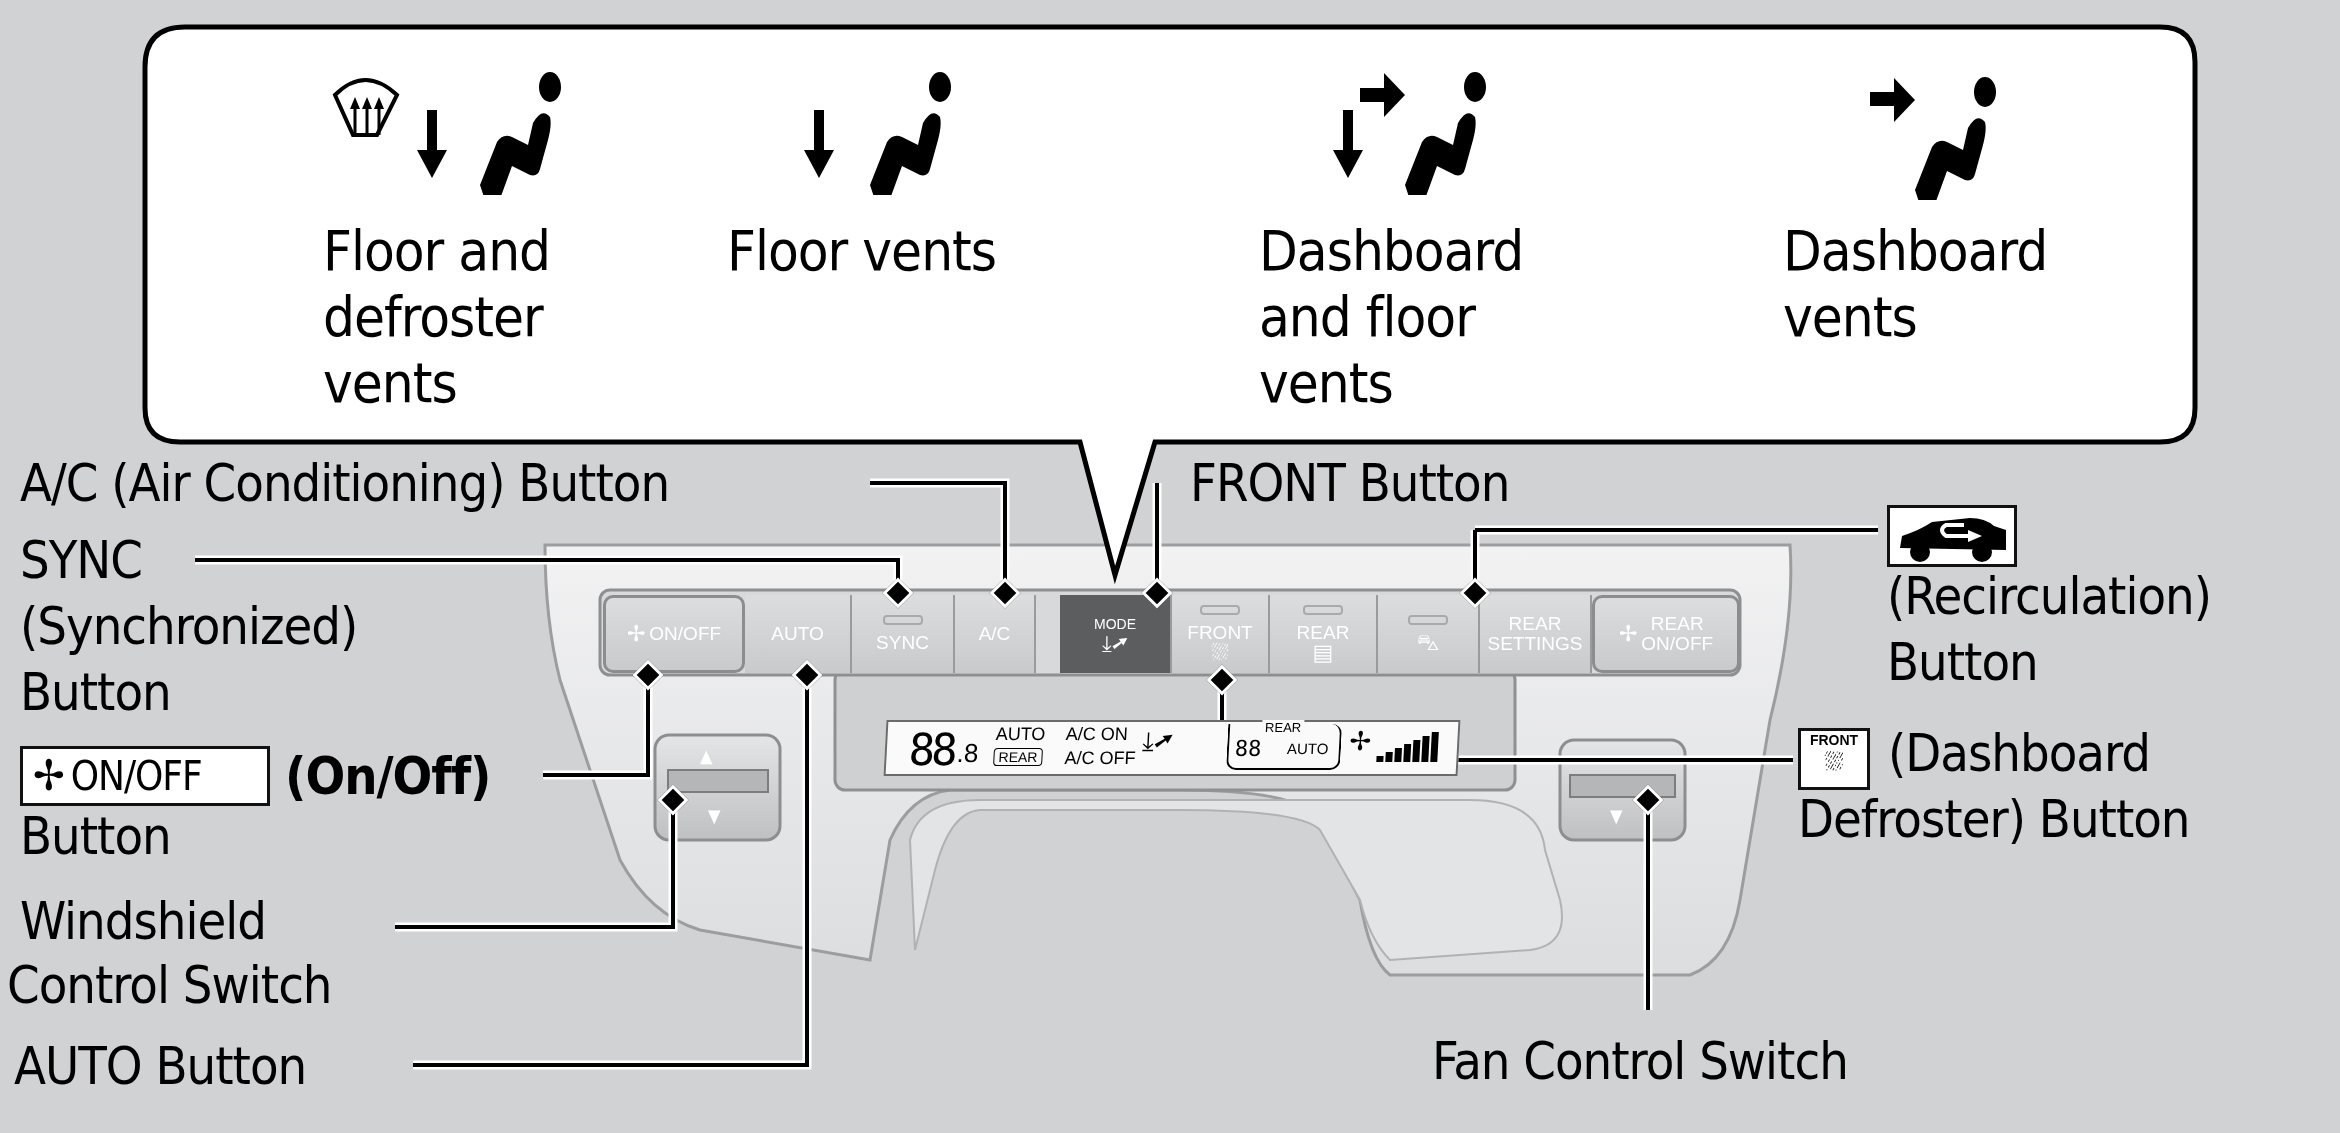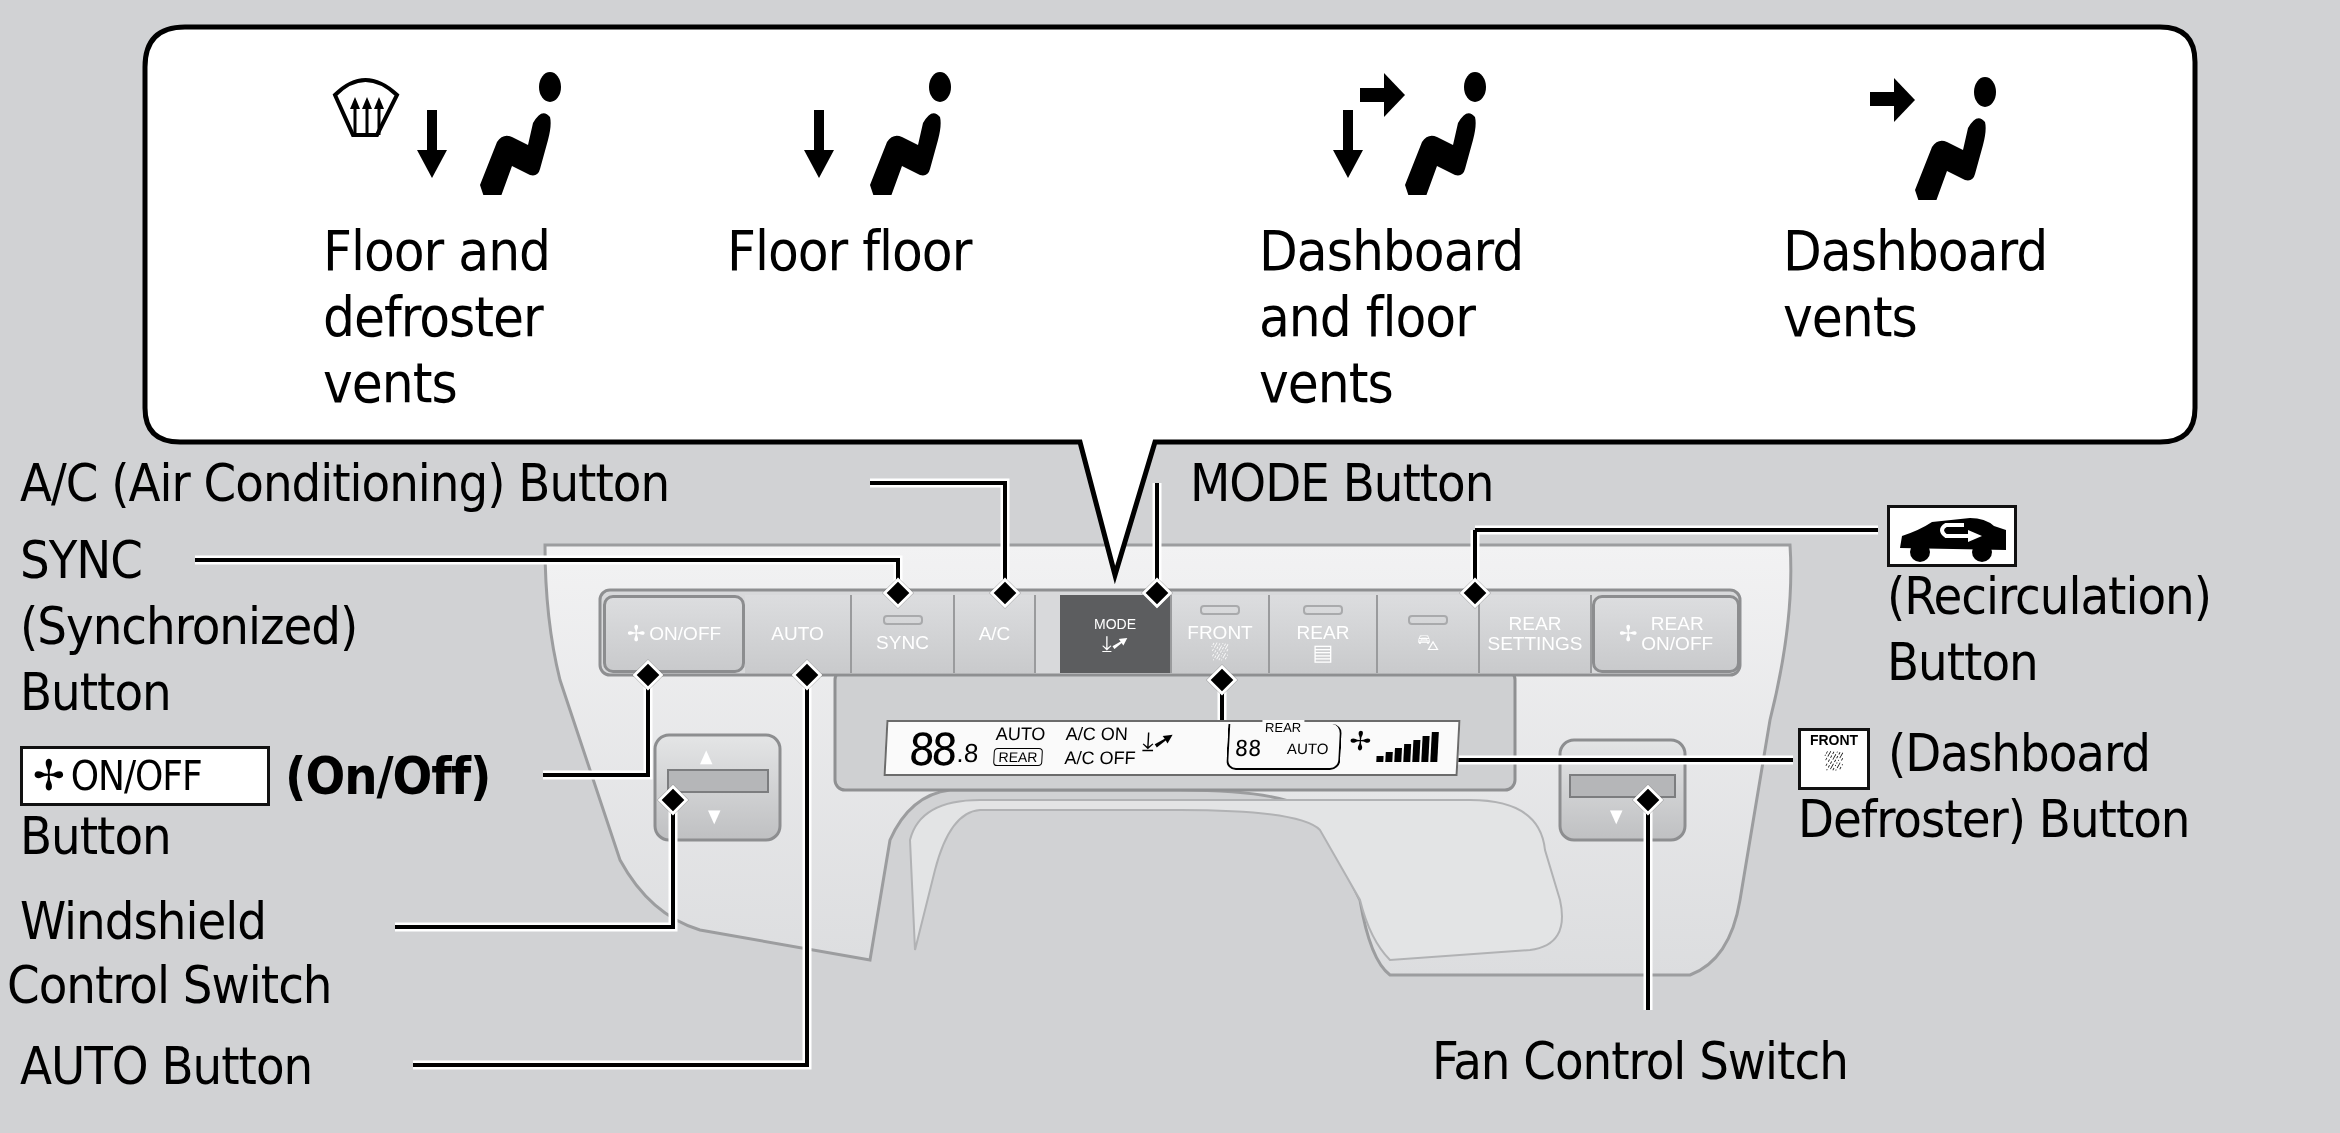--- a/index.html
+++ b/index.html
@@ -213,42 +213,42 @@
     <g id="seat">
       <ellipse cx="80" cy="22" rx="11" ry="15"></ellipse>
       <path d="M63 58 Q72 42 80 52 Q82 60 78 75 L70 104 Q68 112 60 110 L42 101 L30 134 Q22 140 14 132 L10 120 L27 77 Q33 68 42 72 L58 80 Z"></path>
     </g>
   </defs>
 </svg>
 
 <div class="vent-label" style="left:323px;top:218px;">Floor and
 defroster
 vents</div>
-<div class="vent-label" style="left:727px;top:218px;">Floor floor</div>
+<div class="vent-label" style="left:727px;top:218px;">Floor vents</div>
 <div class="vent-label" style="left:1259px;top:218px;">Dashboard
 and floor
 vents</div>
 <div class="vent-label" style="left:1783px;top:218px;">Dashboard
 vents</div>
 
 <div class="lbl" style="left:20px;top:450px;">A/C  (Air Conditioning) Button</div>
-<div class="lbl" style="left:1190px;top:450px;">MODE  Button</div>
+<div class="lbl" style="left:1190px;top:450px;">FRONT  Button</div>
 <div class="lbl" style="left:20px;top:527px;">SYNC</div>
 <div class="lbl" style="left:20px;top:593px;">(Synchronized)</div>
 <div class="lbl" style="left:20px;top:659px;">Button</div>
 
 <div class="boxed-icon" style="left:20px;top:746px;width:250px;height:60px;display:flex;align-items:center;padding-left:10px;">
   <span style="font-size:42px;line-height:42px;margin-right:6px;">✢</span>
   <span style="font-size:40px;letter-spacing:-1px;">ON/OFF</span>
 </div>
 <div class="lbl" style="left:285px;top:743px;font-weight:bold;">(On/Off)</div>
 <div class="lbl" style="left:20px;top:803px;">Button</div>
 <div class="lbl" style="left:20px;top:888px;">Windshield</div>
 <div class="lbl" style="left:7px;top:952px;">Control Switch</div>
-<div class="lbl" style="left:20px;top:1033px;text-align:center;">AUTO  Button</div>
+<div class="lbl" style="left:14px;top:1033px;text-align:center;">AUTO  Button</div>
 
 <div class="boxed-icon" style="left:1887px;top:505px;width:130px;height:62px;">
   <svg width="124" height="56">
     <path d="M10 40 L12 28 Q30 22 42 14 L80 10 Q95 10 104 18 L116 22 L116 42 Z"></path>
     <circle cx="30" cy="44" r="10"></circle>
       <circle cx="92" cy="44" r="10"></circle>
     <path d="M74 17 L56 17 Q48 22 56 28 L80 28" fill="none" stroke="#fff" stroke-width="4"></path>
     <path d="M78 22 L92 28 L78 34Z" fill="#fff"></path>
   </svg>
 </div>

